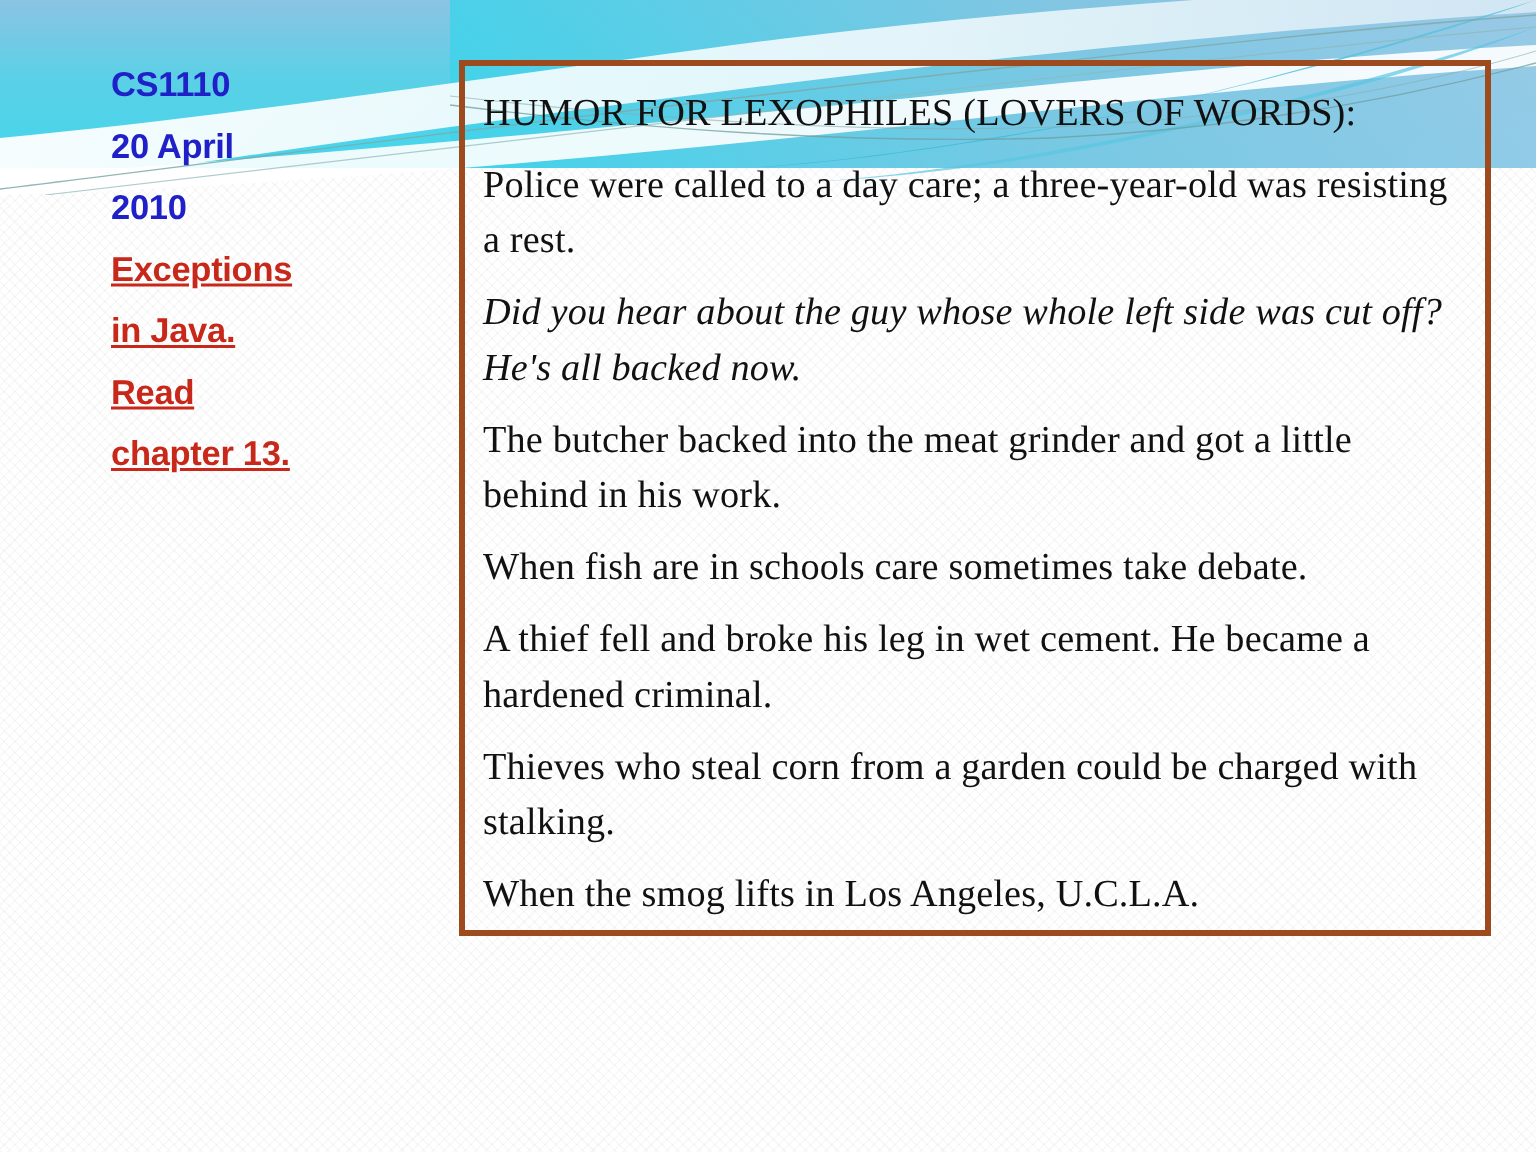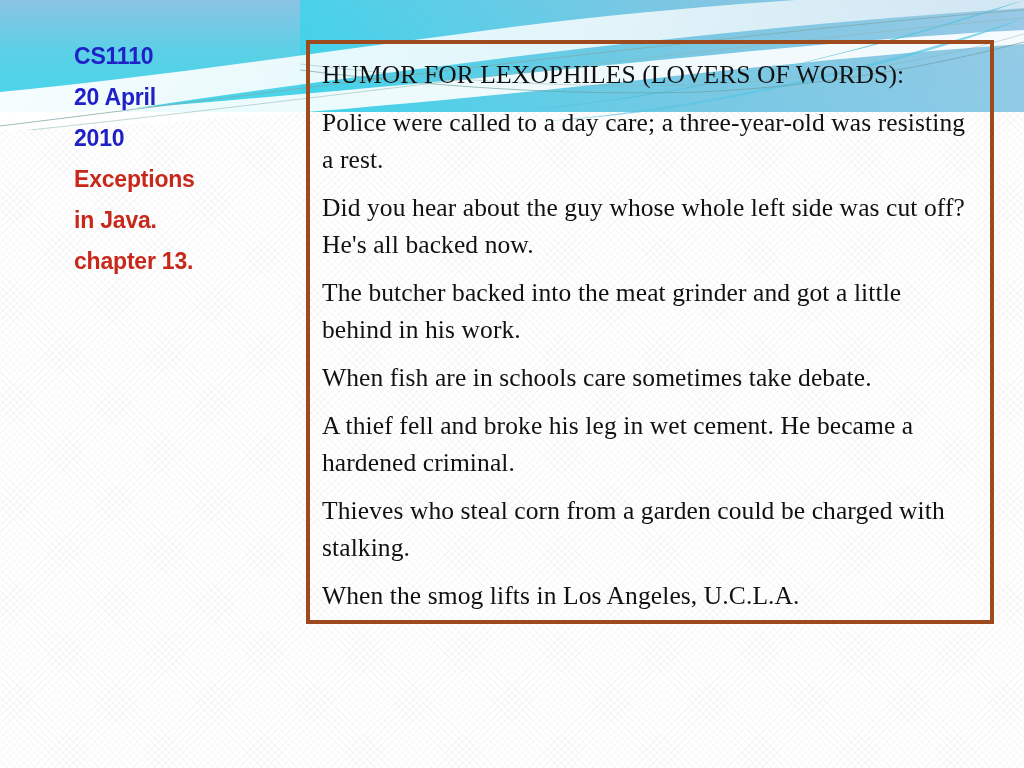--- a/index.html
+++ b/index.html
@@ -35,41 +35,41 @@
     width:210px;
   }
   .side-line {
     font-size:23px;
     font-weight:bold;
     line-height:41px;
     letter-spacing:-0.2px;
     white-space:nowrap;
   }
   .side-blue { color:#2020C8; }
-  .side-red  { color:#C8281A; }
+  .side-red  { color:#C8281A;text-decoration:underline; }
 
   
   #content-box {
     position:absolute;
     left:306px; top:40px;
     width:688px; height:584px;
     border:4px solid #9C4A1E;
     background:transparent;
     padding:12px 14px 0 12px;
   }
   .joke {
     font-family:"Liberation Serif", serif;
     font-size:25.5px;
     line-height:37px;
     color:#111111;
     margin-bottom:11px;
     letter-spacing:0.1px;
   }
   .joke:last-child { margin-bottom:0; }
-  .joke .sub { display:block; }
+  .joke .sub { display:block;font-style:italic; }
 </style>
 </head>
 <body>
 
 <div id="slide">
 
   <svg id="swoosh" viewBox="0 0 1024 130" preserveAspectRatio="none">
     <defs>
       <linearGradient id="gCyan" x1="0" y1="0" x2="0" y2="1">
         <stop offset="0%" stop-color="#8CC3E4"></stop>
@@ -111,20 +111,21 @@
     <path d="M300,70 C430,86 560,96 700,92 C830,86 940,64 1024,42" fill="none" stroke="#6F9E9E" stroke-width="0.9" opacity="0.75"></path>
     <path d="M300,64 C440,80 580,90 720,84 C850,76 950,56 1024,34" fill="none" stroke="#86AEAE" stroke-width="0.7" opacity="0.6"></path>
   </svg>
 
   <div id="sidebar">
     <div class="side-line side-blue">CS1110</div>
     <div class="side-line side-blue">20 April</div>
     <div class="side-line side-blue">2010</div>
     <div class="side-line side-red">Exceptions</div>
     <div class="side-line side-red">in Java.</div>
+    <div class="side-line side-red">Read</div>
     <div class="side-line side-red">chapter 13.</div>
   </div>
 
   <div id="content-box">
 
     <div class="joke">HUMOR FOR LEXOPHILES (LOVERS OF WORDS):</div>
 
     <div class="joke">
       <span>Police were called to a day care; a three-year-old was resisting a rest.</span>
     </div>

